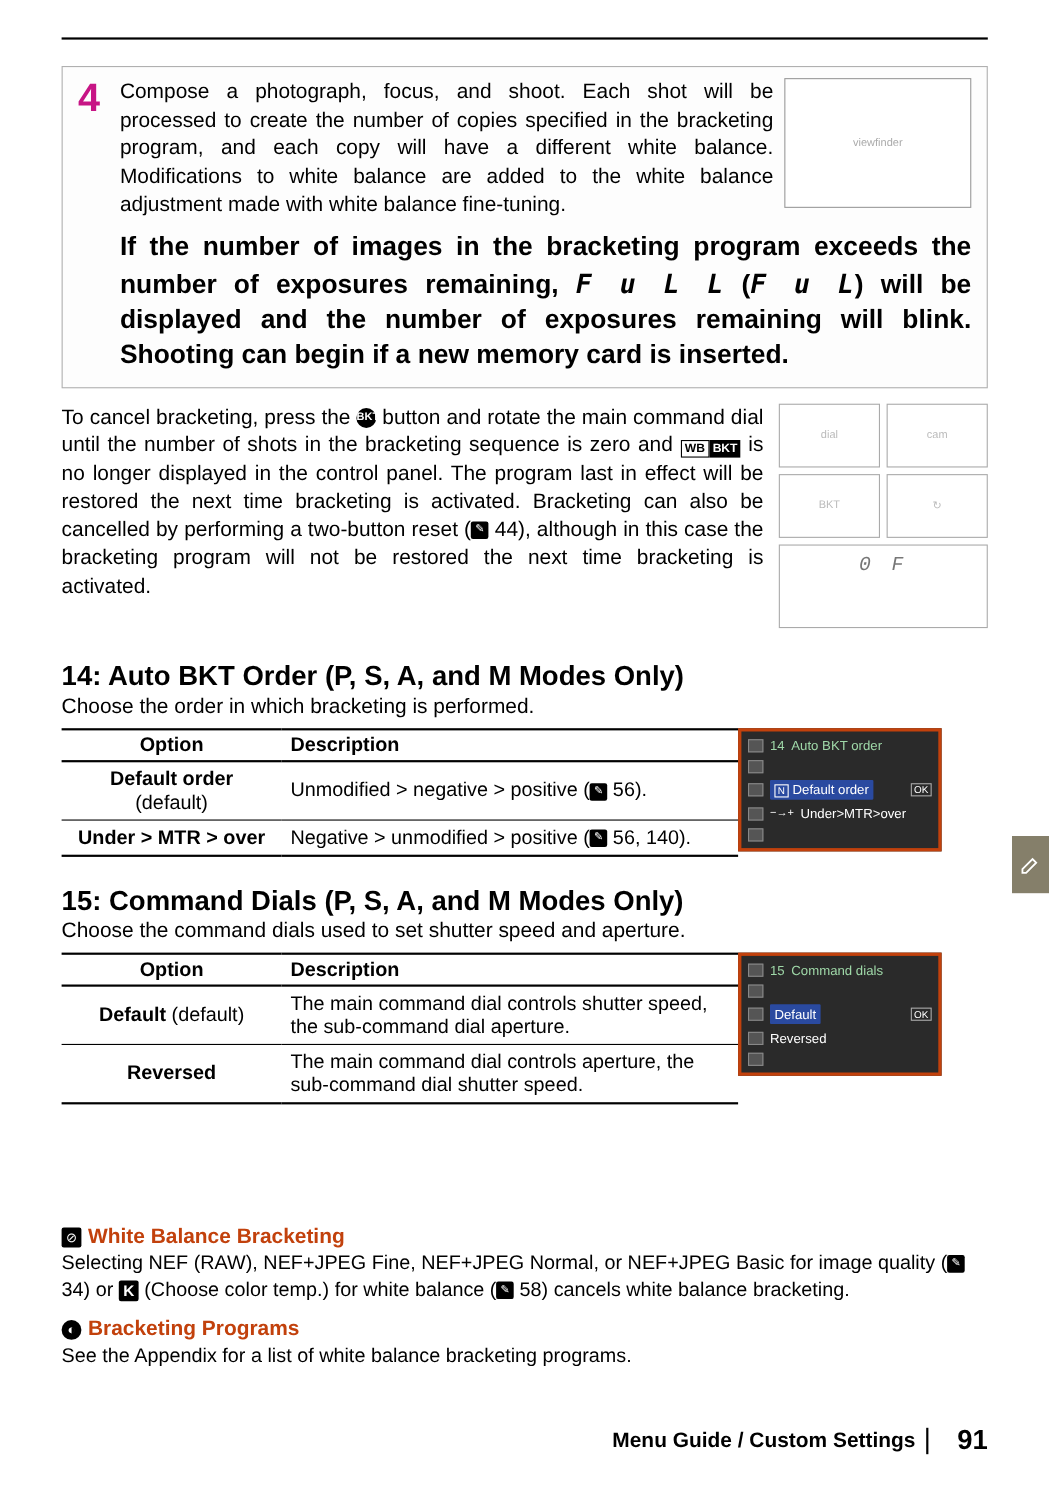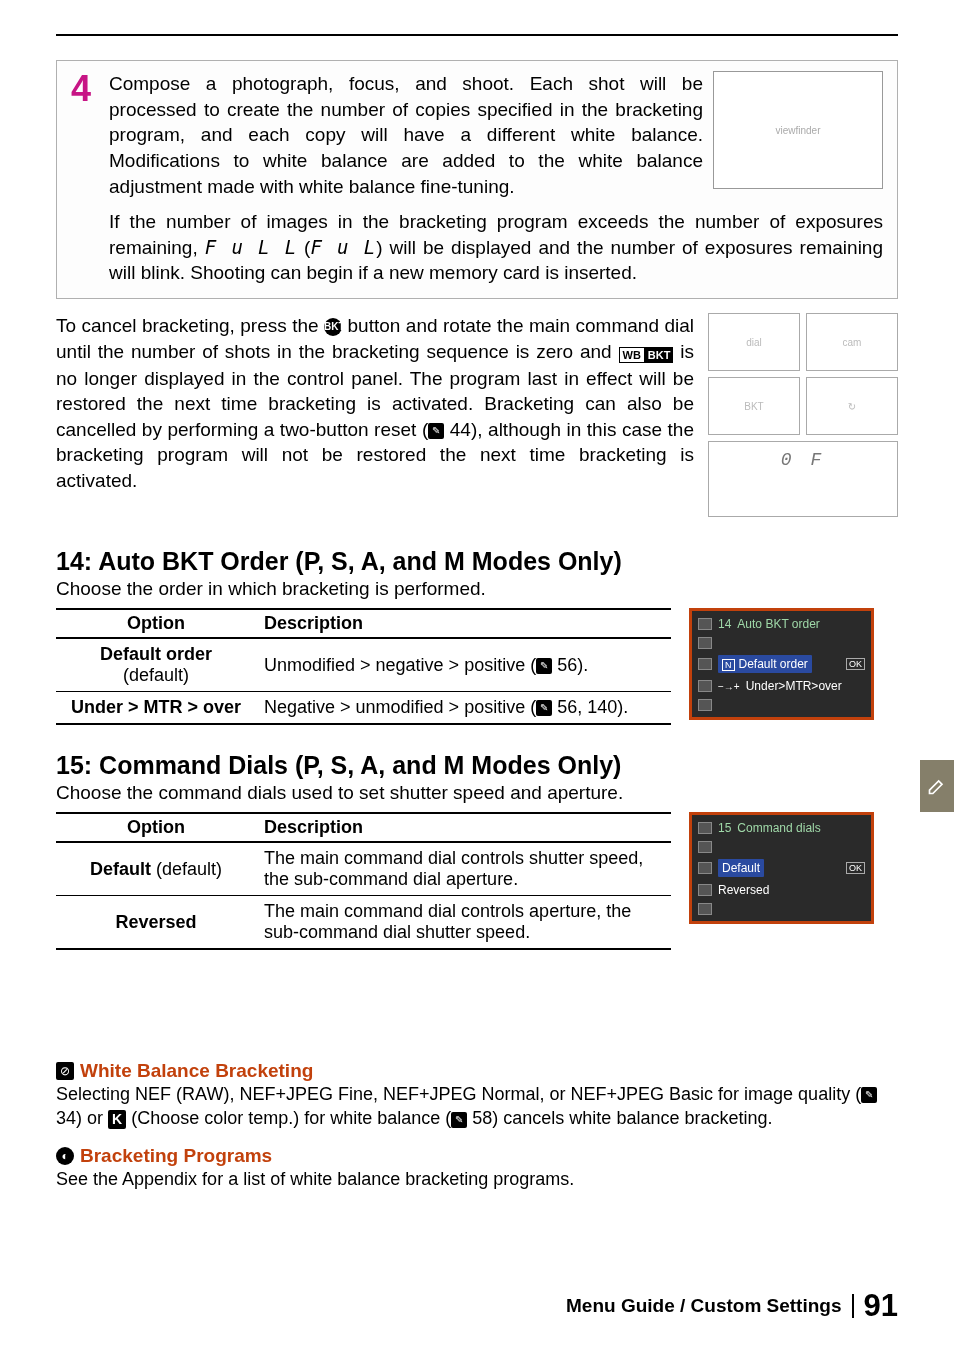--- a/index.html
+++ b/index.html
@@ -46,24 +46,24 @@
   }
   .step-fig {
     width: 170px; height: 118px;
     border: 1px solid #999;
     background: #fff;
     flex-shrink: 0;
     display:flex;align-items:center;justify-content:center;
     font-size:10px;color:#aaa;
   }
   .step-sub {
-    font-size: 19px;
+    font-size: 24px;
     line-height: 1.35;
     text-align: justify;
-    font-weight: 400;
+    font-weight: 700;
     margin-top: 10px;
     margin-left: 38px;
   }
   .bkt-icon {
     display:inline-block;
     background:#000;color:#fff;
     width:18px;height:18px;border-radius:50%;
     font-size:10px;font-weight:700;
     text-align:center;line-height:18px;
     vertical-align:middle;
@@ -109,21 +109,21 @@
     font-family: "Courier New", monospace;
     font-size:18px;font-style:italic;color:#777;
     letter-spacing:4px;
   }
   h3.section {
     font-size:25px;font-weight:700;margin:0 0 2px 0;
   }
   .section-sub {
     font-size:19px;font-weight:300;margin-bottom:8px;
   }
-  .option-row { display:flex; gap:18px; align-items:flex-start; margin-bottom:26px; }
+  .option-row { display:flex; align-items:flex-start; margin-bottom:26px; }
   .option-table {
     border-collapse: collapse;
     width: 615px;
     font-size: 18px;
   }
   .option-table thead th {
     border-top:2px solid #000;border-bottom:2px solid #000;
     font-weight:700;text-align:left;padding:3px 8px;
   }
   .option-table thead th:first-child { text-align:center; width:200px; }
@@ -184,21 +184,21 @@
     font-size:18px;font-weight:300;line-height:1.35;
   }
   .footer {
     position:absolute;
     bottom:28px;left:56px;right:56px;
     display:flex;justify-content:flex-end;align-items:center;
     font-size:19px;font-weight:700;
     border-top: none;
   }
   .footer .pnum {
-    font-size:31px;
+    font-size:25px;margin-left:16px;
   }
   .footer .divider {
     display:inline-block;width:2px;height:24px;background:#000;margin:0 10px;vertical-align:middle;
   }
   .seg { font-family: ui-monospace, monospace; font-style:italic; letter-spacing:1px;}
   .k-chip {
     display:inline-block;background:#000;color:#fff;
     padding:0 4px;font-weight:700;font-size:14px;border-radius:2px;
   }
 </style>

